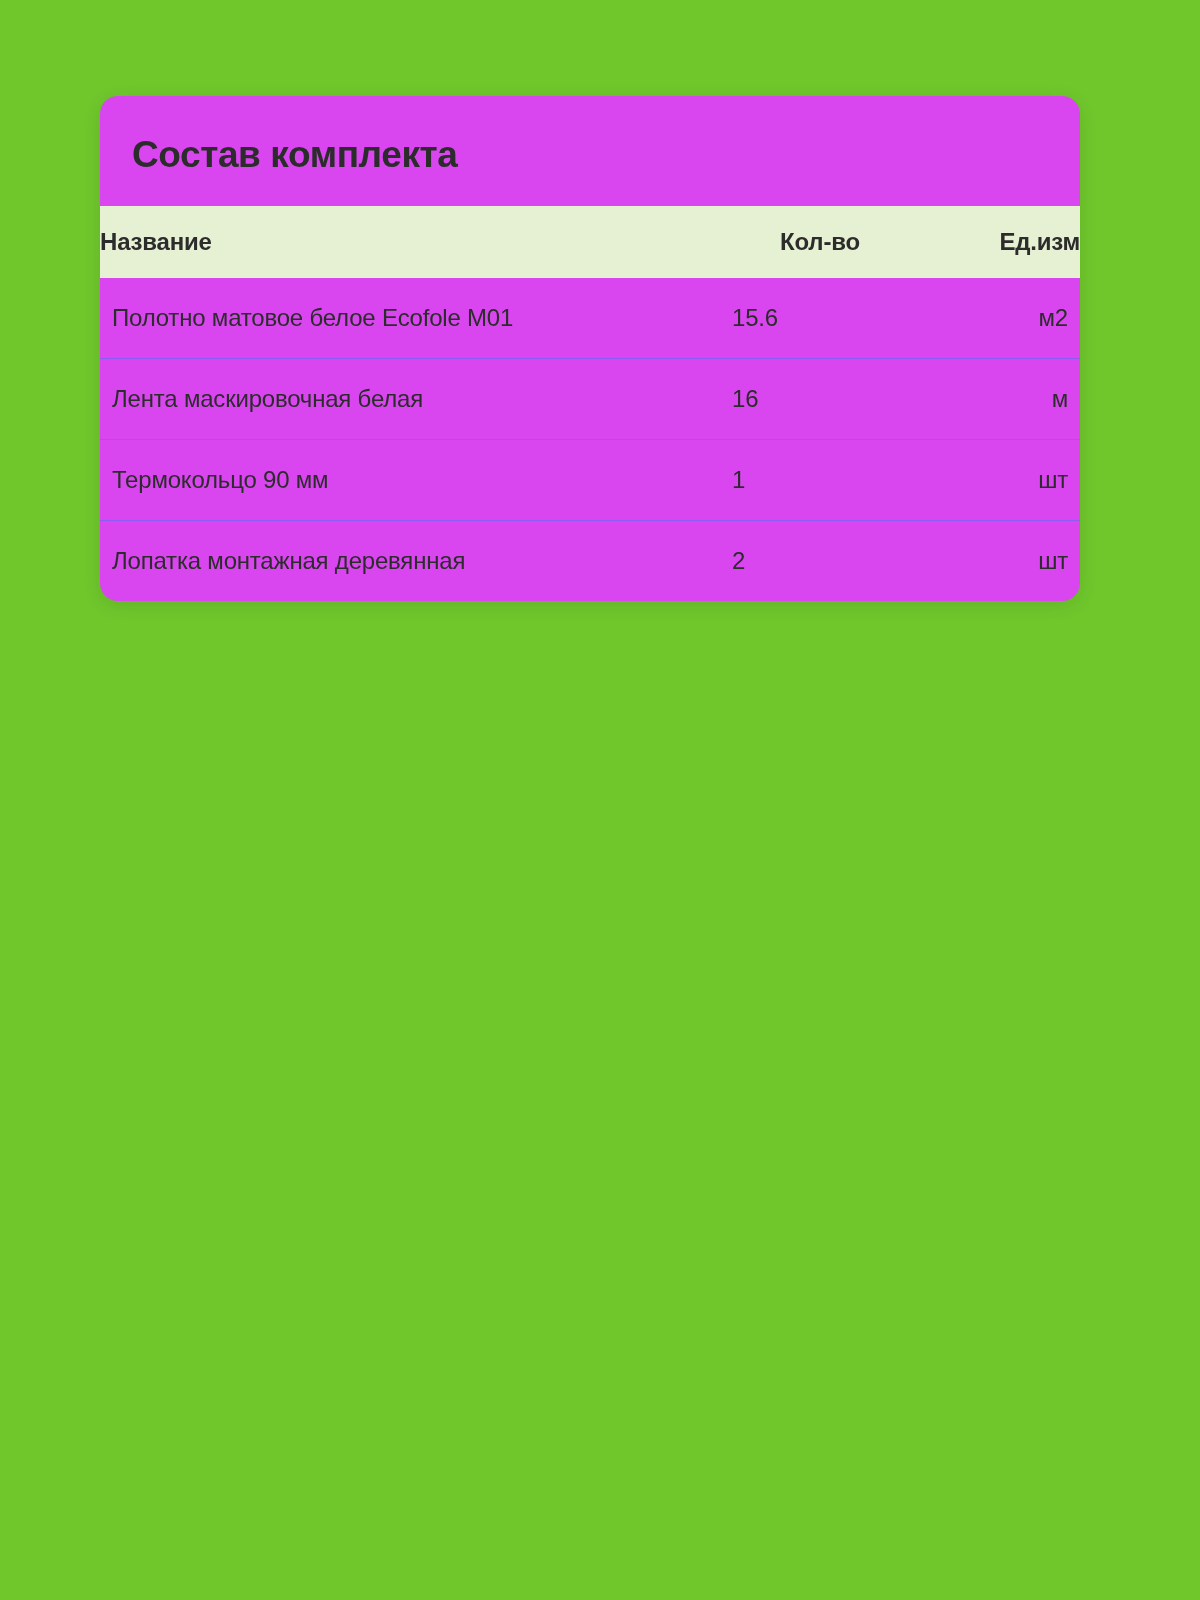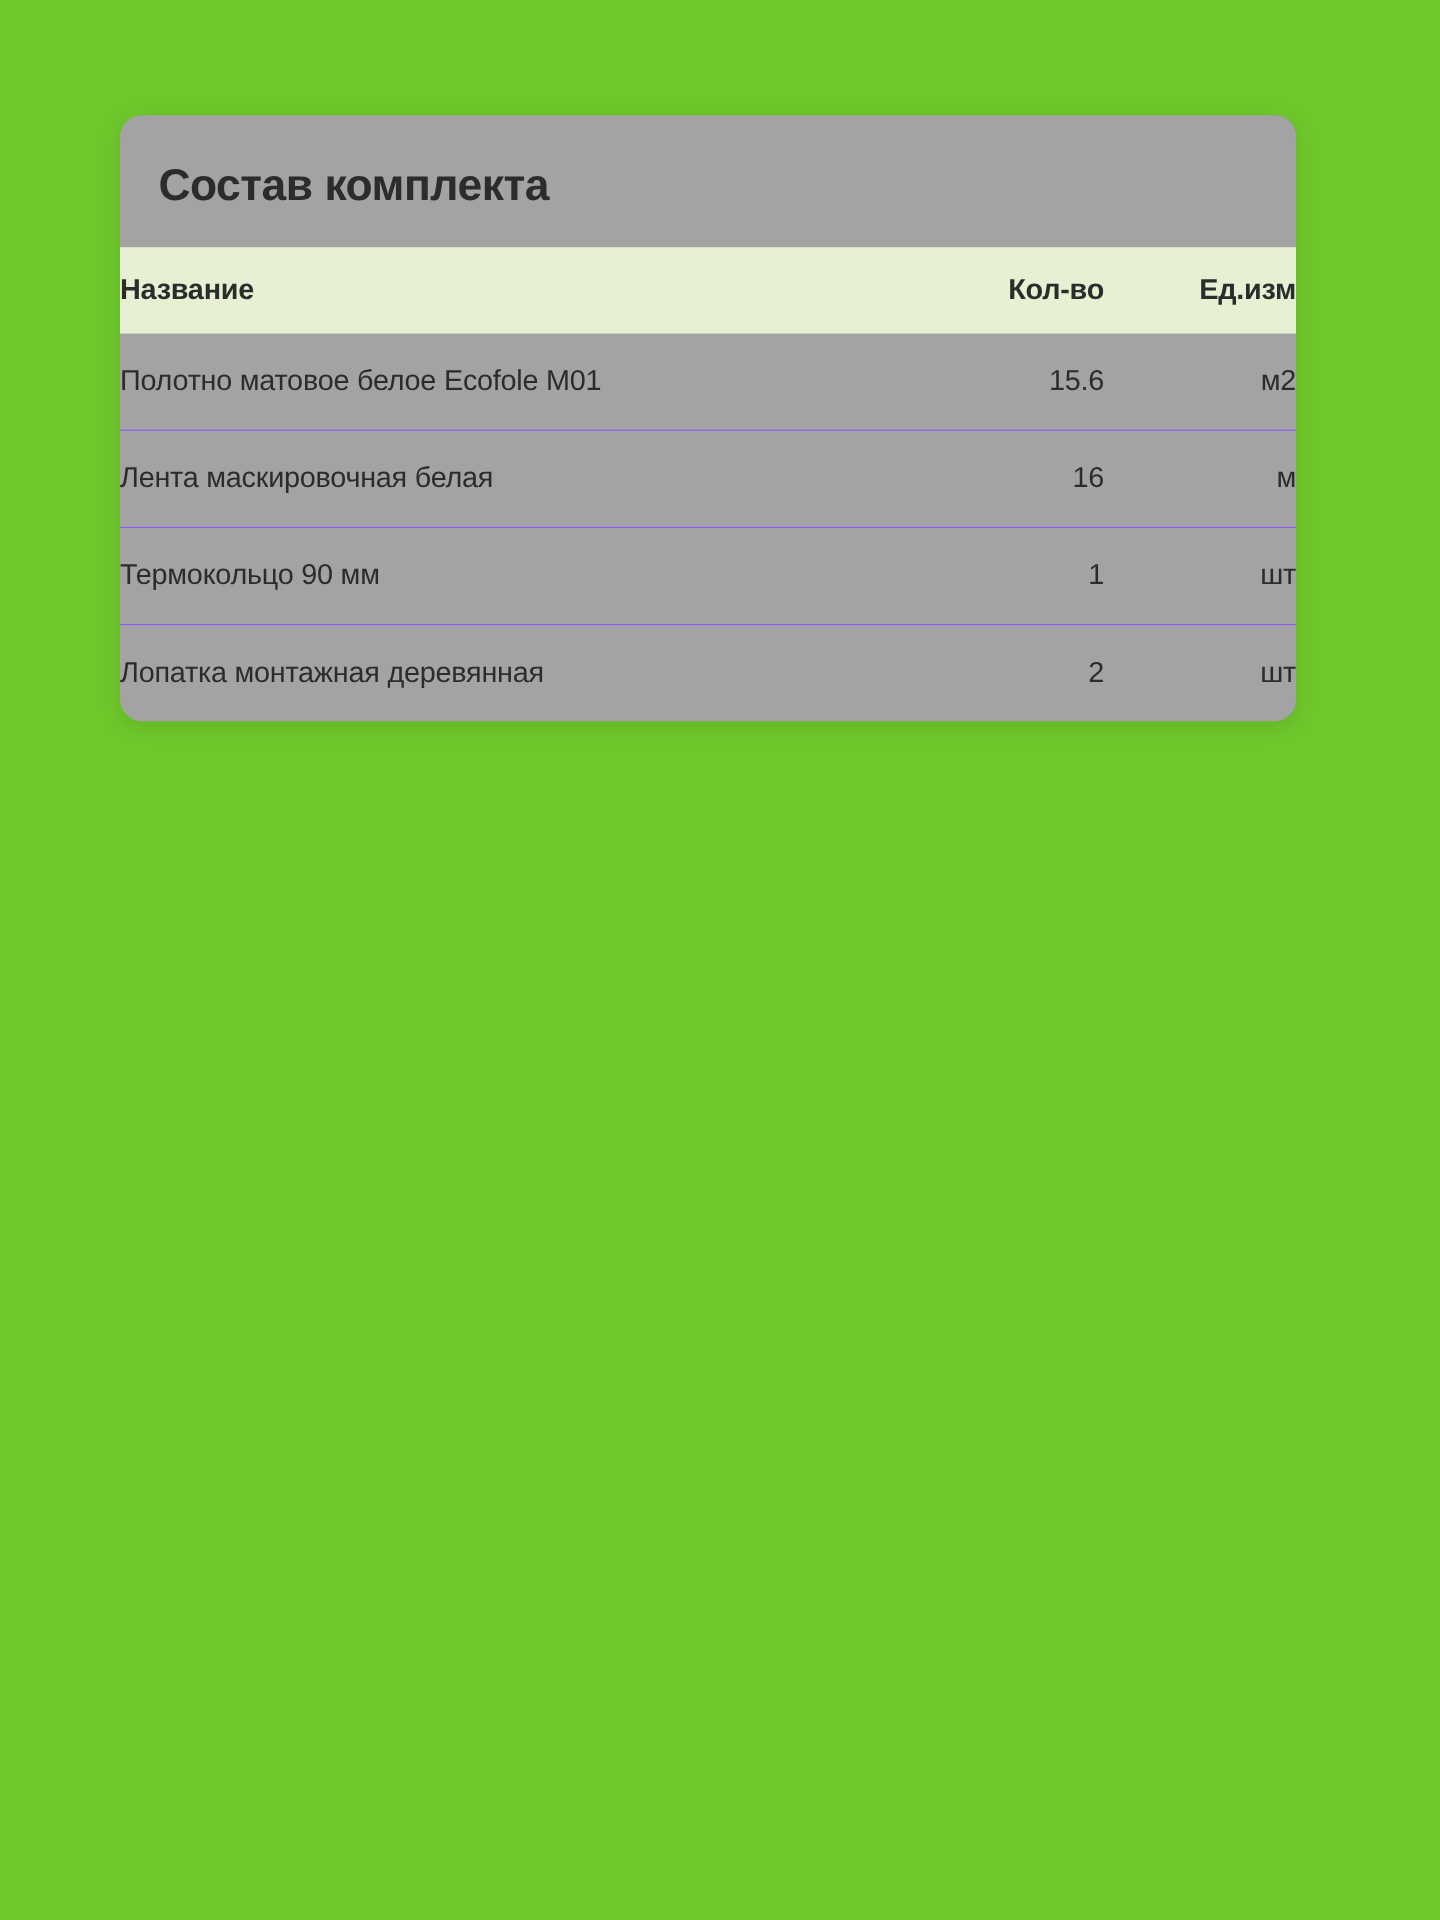--- a/index.html
+++ b/index.html
@@ -12,21 +12,21 @@
     background: #6FC72C;
     font-family: "Liberation Sans", sans-serif;
     -webkit-font-smoothing: antialiased;
   }
 
   .card {
     position: absolute;
     left: 100px;
     top: 96px;
     width: 980px;
-    background: #a3a3a3;
+    background: #d946ef;
     border-radius: 18px;
     box-shadow: 0 4px 18px rgba(0,0,0,0.10);
     overflow: hidden;
   }
 
   .card-title {
     font-size: 37px;
     font-weight: 700;
     color: #2c2c2c;
     letter-spacing: -0.4px;
@@ -52,34 +52,33 @@
     letter-spacing: -0.2px;
   }
 
   th.col-name, td.col-name {
     text-align: left;
     padding-left: 32px;
     width: 620px;
     margin-top: 40px;
   }
   th.col-qty, td.col-qty {
-    text-align: right;
     width: 200px;
     padding-right: 26px;
   }
   th.col-unit, td.col-unit {
     text-align: right;
     width: 160px;
     padding-right: 32px;
   }
 
   table.kit-table td {
     font-size: 24px;
     color: #2c2c2c;
-    padding: 26px 0;
+    padding: 26px 12px;
     letter-spacing: -0.2px;
     font-weight: 400;
   }
 
   table.kit-table tbody tr + tr td {
     border-top: 1px solid #8b5cf6;
   }
 
   table.kit-table tbody tr td:first-child {
     position: relative;

